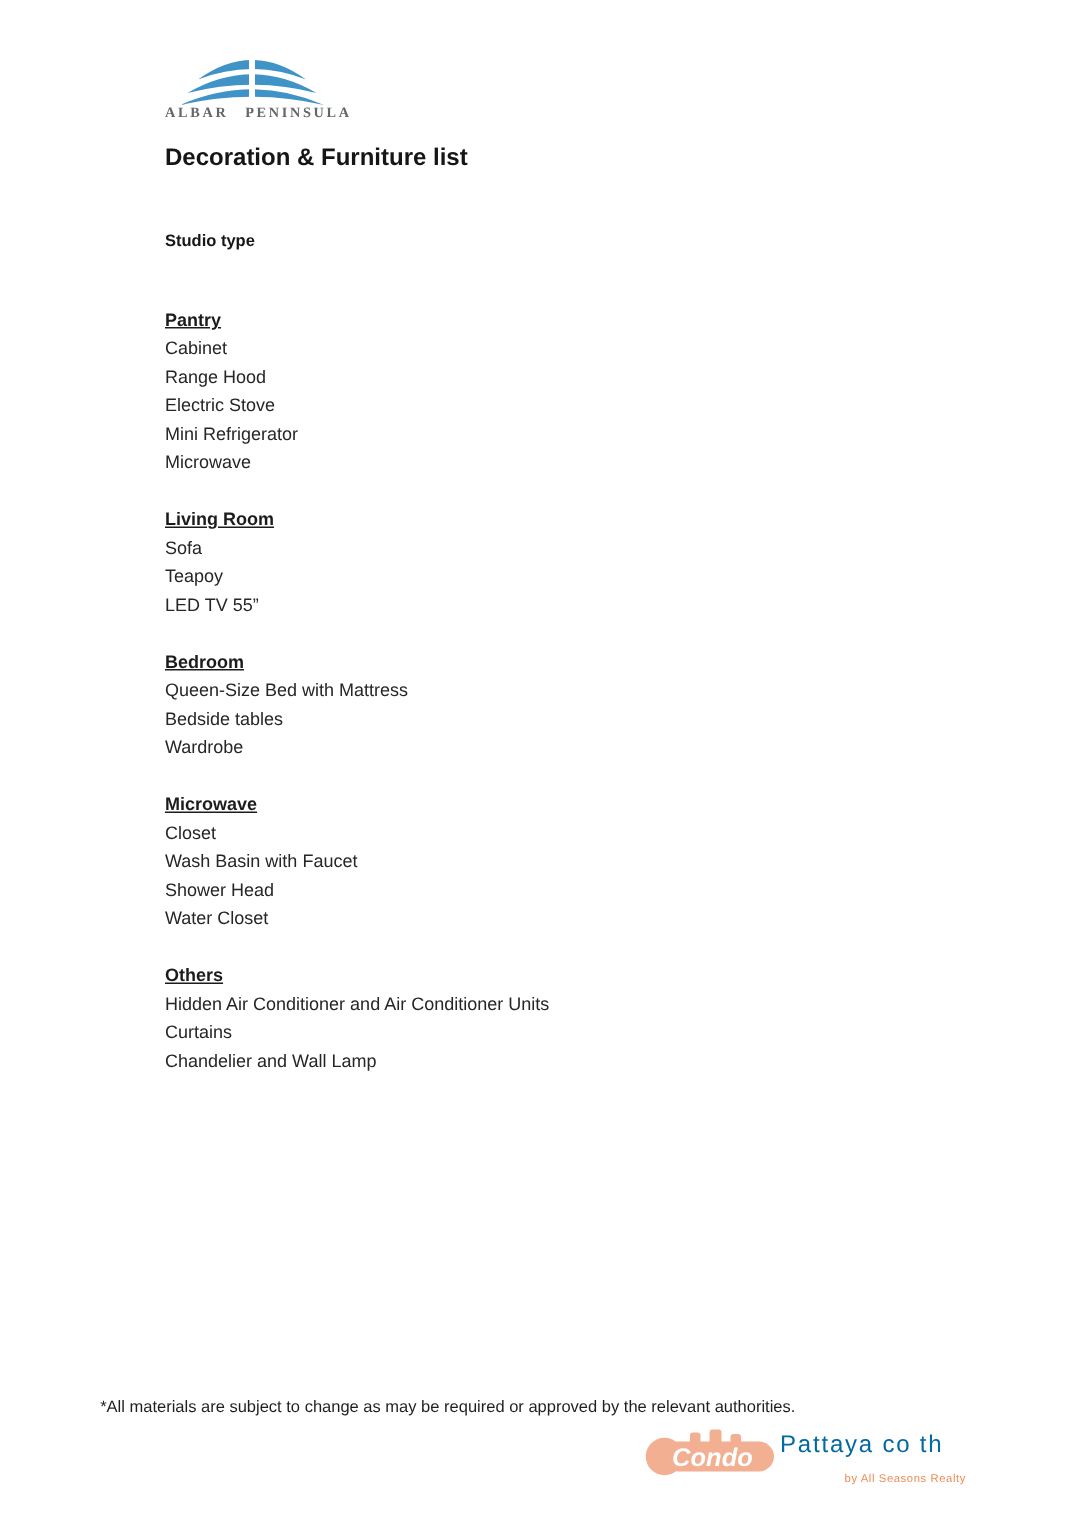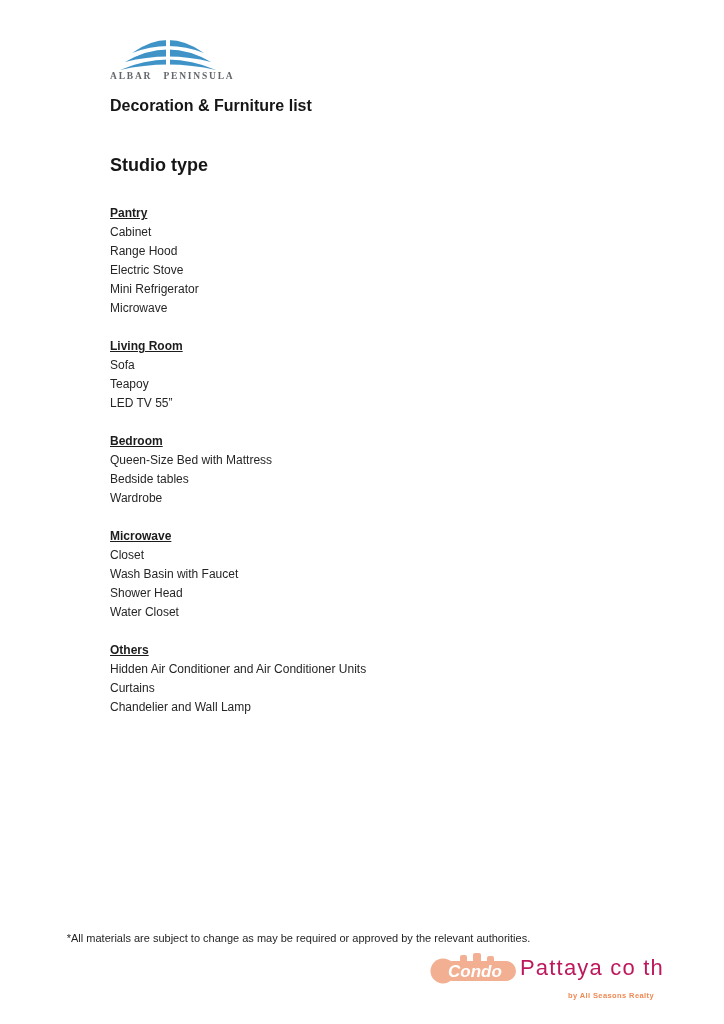--- a/index.html
+++ b/index.html
@@ -22,21 +22,21 @@
     color:#63676b;
   }
 
   
   .doc-title{
     position:absolute;left:110px;top:97px;margin:0;
     font-size:16px;font-weight:bold;color:#161616;
   }
   .doc-subtitle{
     position:absolute;left:110px;top:155px;margin:0;
-    font-size:18px;font-weight:bold;color:#161616;
+    font-size:11px;font-weight:bold;color:#161616;
   }
 
   
   .sections{position:absolute;left:110px;top:204px;width:480px;}
   .sections section{margin:0 0 19px 0;}
   .sections h3{
     margin:0;font-size:12px;line-height:19px;font-weight:bold;color:#1c1c1c;text-decoration:underline;
   }
   .sections p{
     margin:0;font-size:12px;line-height:19px;color:#262626;
@@ -46,28 +46,27 @@
   .footnote{
     position:absolute;left:0;top:932px;width:597px;margin:0;
     text-align:center;font-size:11px;color:#1f1f1f;
   }
 
   
   .watermark{position:absolute;left:430px;top:948px;width:230px;height:50px;}
   .wm-key{position:absolute;left:0;top:2px;width:88px;height:34px;opacity:.82;}
   .wm-site{
     position:absolute;left:90px;top:7px;
-    font-size:22px;letter-spacing:1.2px;color:#be185d;font-weight:400;
+    font-size:16px;letter-spacing:1.2px;color:#0369a1;font-weight:400;
     white-space:nowrap;
   }
   .wm-tagline{
-    position:absolute;right:6px;top:33px;
-    font-size:7.5px;font-weight:bold;letter-spacing:.4px;color:#ef8a55;
+    position:absolute;right:16px;top:33px;
+    font-size:7.5px;font-weight:normal;letter-spacing:.4px;color:#ef8a55;
     white-space:nowrap;
-    margin-top:10px;
   }
 </style>
 </head>
 <body>
 
 <div class="page">
 
   <svg class="logo-arcs" viewBox="0 0 96 44" aria-hidden="true">
     <g fill="#3f93c7">
       <path d="M12,26 Q48,0 84,26 Q48,12 12,26 Z"></path>

